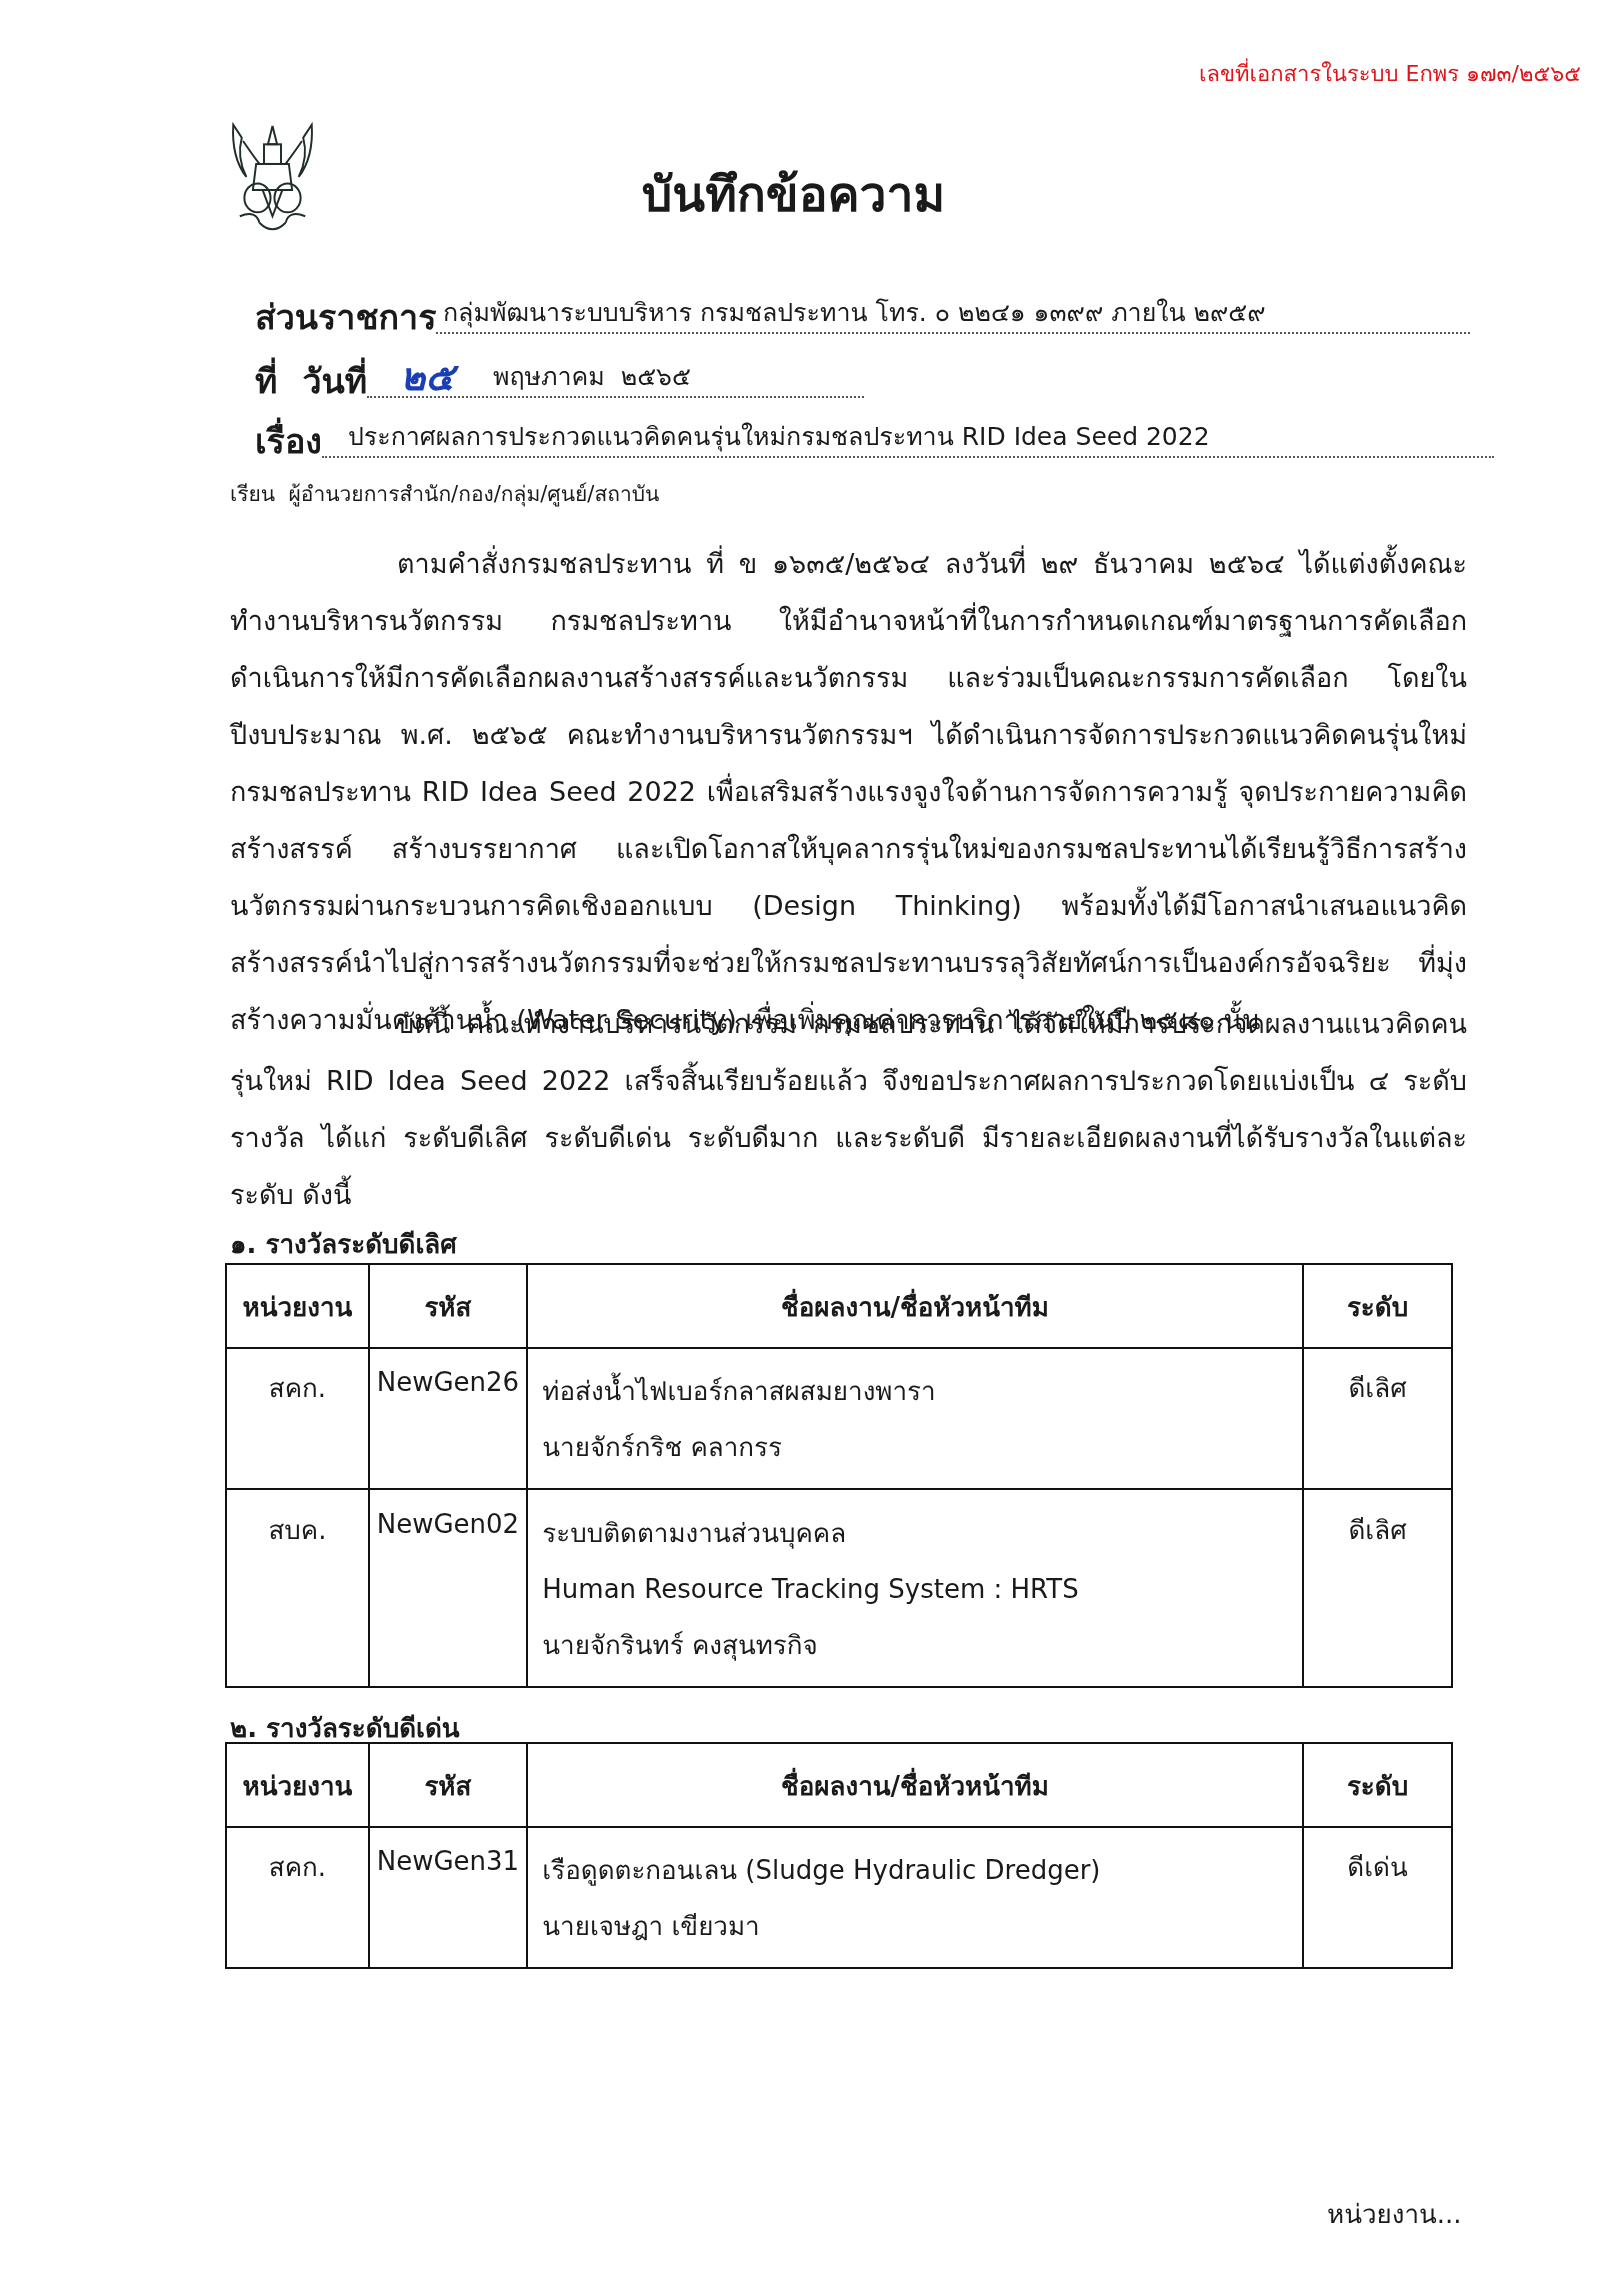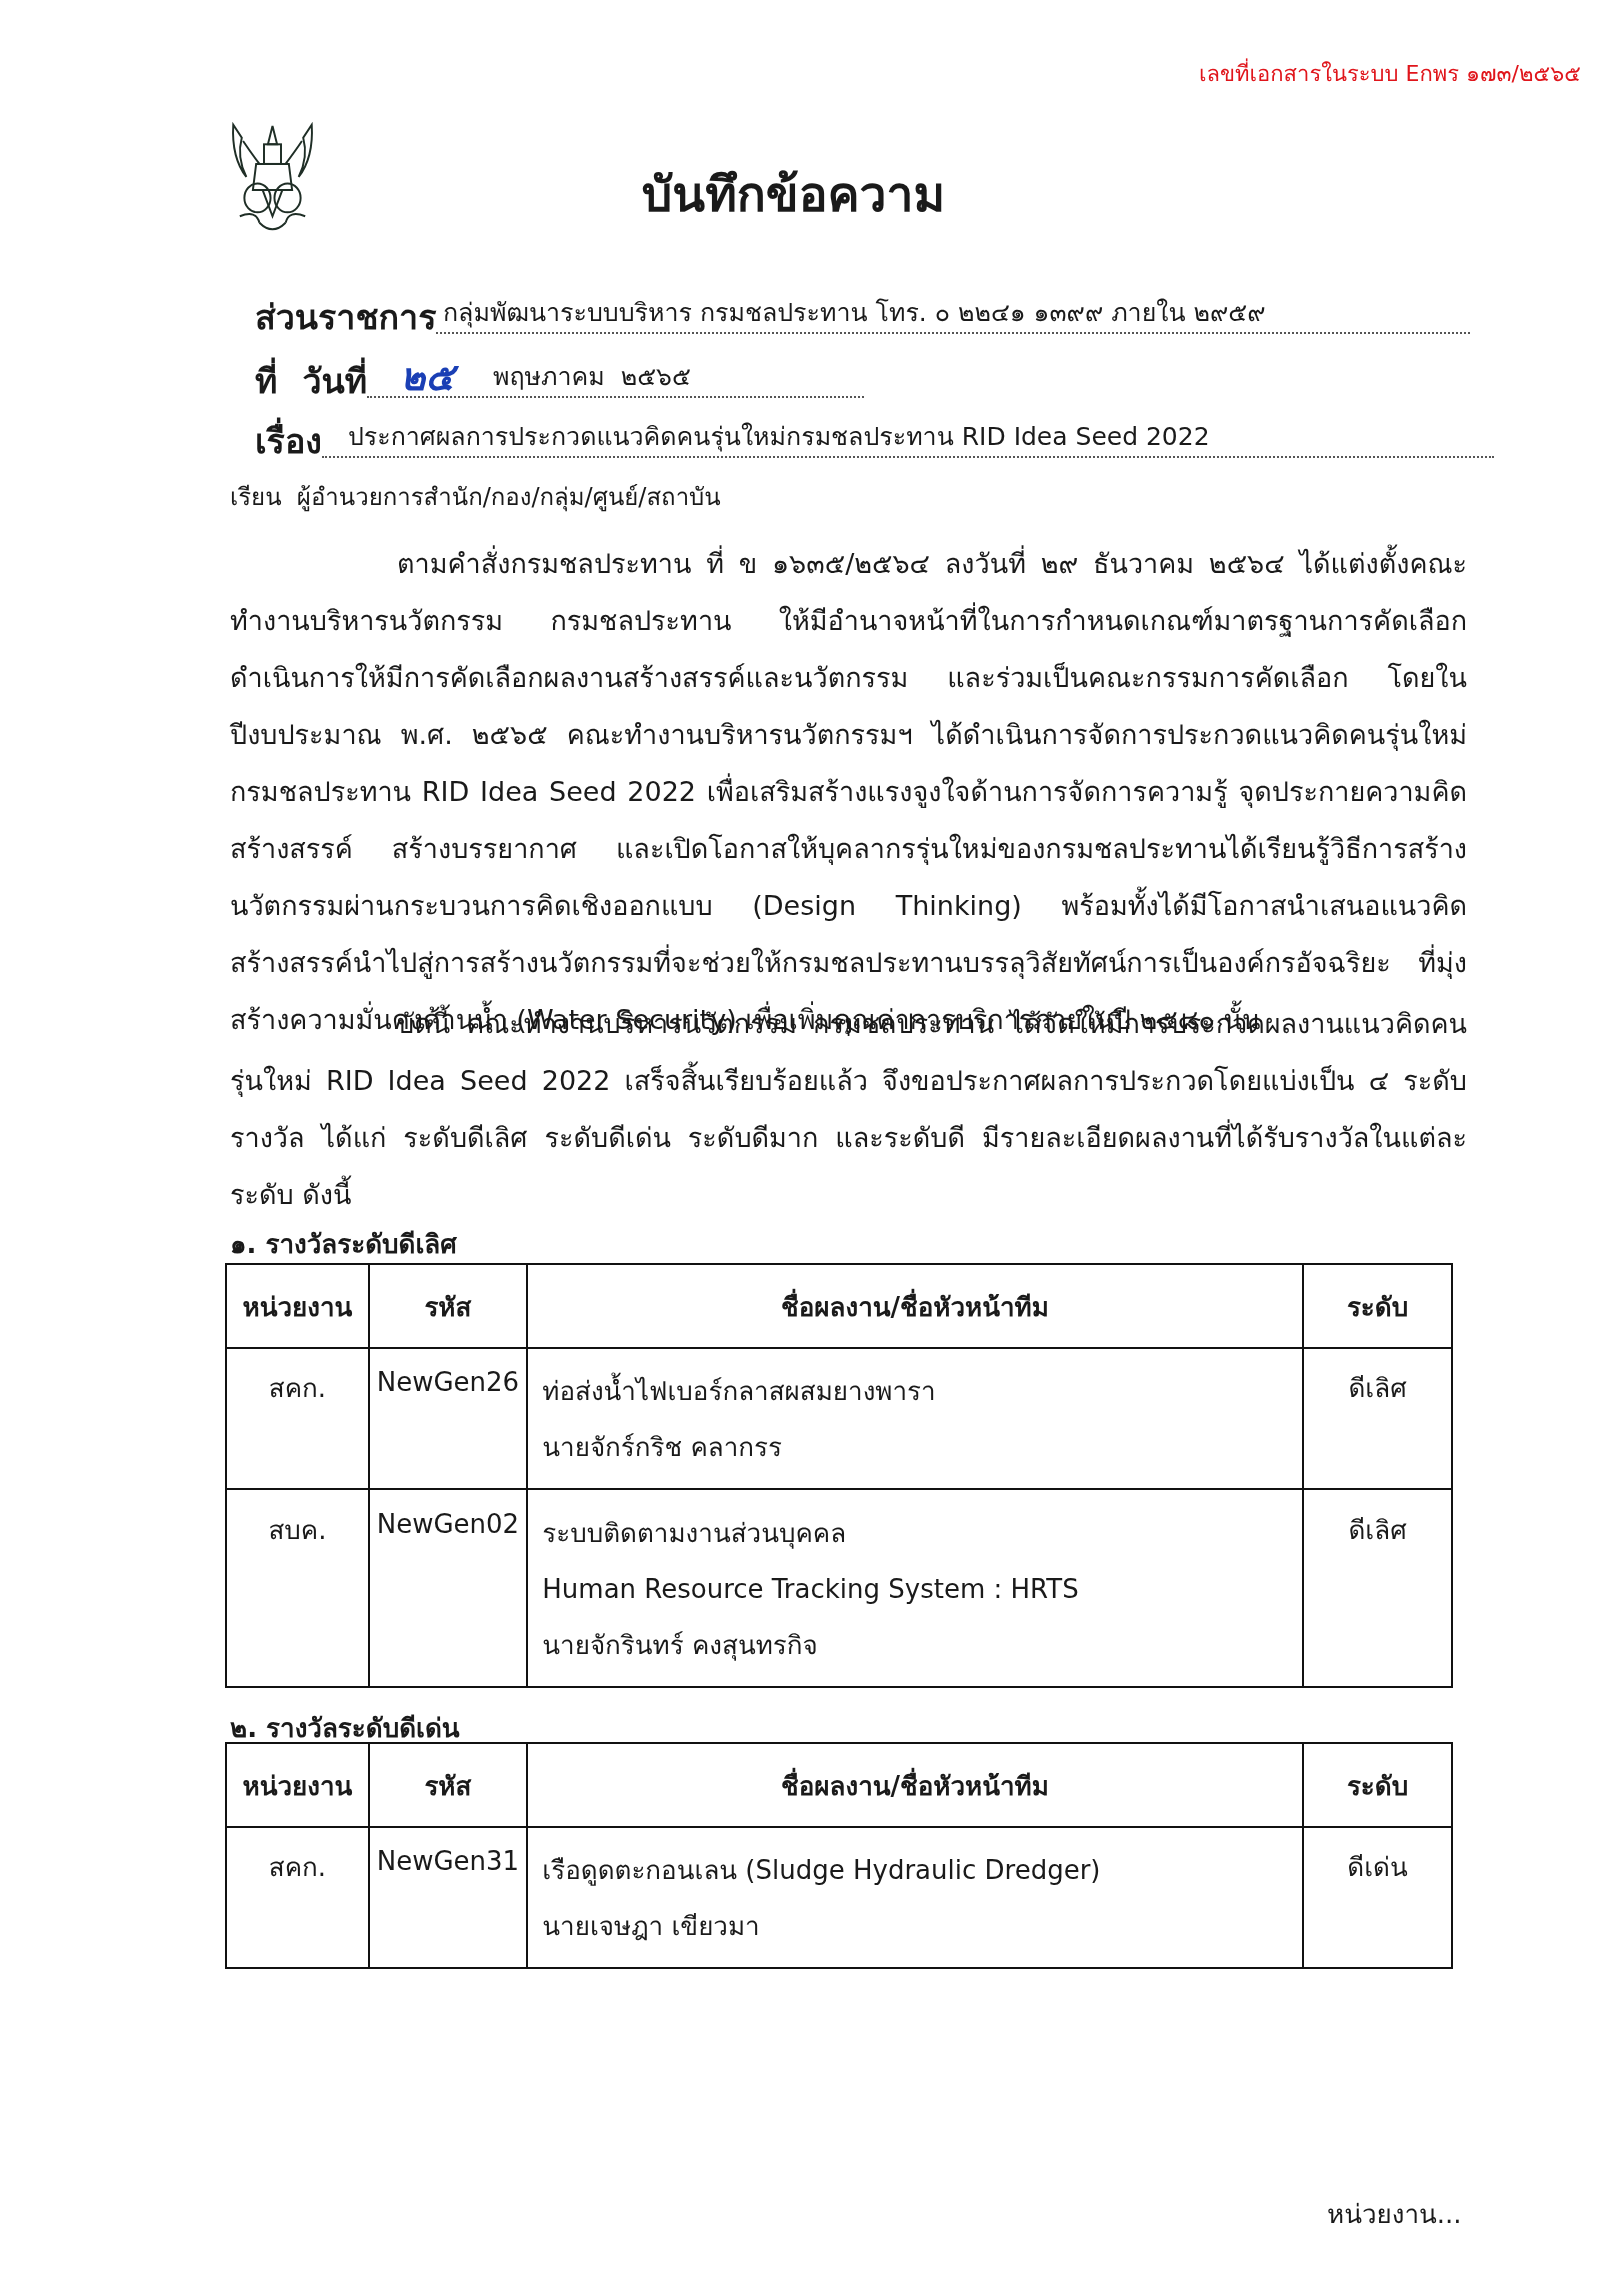--- a/index.html
+++ b/index.html
@@ -67,21 +67,21 @@
   </span>
 </div>
 
 <div class="abs hdr-row" style="top:407px;">
   <span class="hdr-label">เรื่อง</span>
   <span class="hdr-dots" style="width:1172px; padding-left:26px;">
     <span>ประกาศผลการประกวดแนวคิดคนรุ่นใหม่กรมชลประทาน RID Idea Seed 2022</span>
   </span>
 </div>
 
-<div class="abs" style="left:230px; top:477px; font-size:24px; white-space:pre;">เรียน  ผู้อำนวยการสำนัก/กอง/กลุ่ม/ศูนย์/สถาบัน</div>
+<div class="abs" style="left:230px; top:477px; font-size:21px; white-space:pre;">เรียน  ผู้อำนวยการสำนัก/กอง/กลุ่ม/ศูนย์/สถาบัน</div>
 
 <div class="abs para indent" style="top:535px;">ตามคำสั่งกรมชลประทาน ที่ ข ๑๖๓๕/๒๕๖๔ ลงวันที่ ๒๙ ธันวาคม ๒๕๖๔ ได้แต่งตั้งคณะทำงานบริหารนวัตกรรม กรมชลประทาน ให้มีอำนาจหน้าที่ในการกำหนดเกณฑ์มาตรฐานการคัดเลือก ดำเนินการให้มีการคัดเลือกผลงานสร้างสรรค์และนวัตกรรม และร่วมเป็นคณะกรรมการคัดเลือก โดยในปีงบประมาณ พ.ศ. ๒๕๖๕ คณะทำงานบริหารนวัตกรรมฯ ได้ดำเนินการจัดการประกวดแนวคิดคนรุ่นใหม่กรมชลประทาน RID Idea Seed 2022 เพื่อเสริมสร้างแรงจูงใจด้านการจัดการความรู้ จุดประกายความคิดสร้างสรรค์ สร้างบรรยากาศ และเปิดโอกาสให้บุคลากรรุ่นใหม่ของกรมชลประทานได้เรียนรู้วิธีการสร้างนวัตกรรมผ่านกระบวนการคิดเชิงออกแบบ (Design Thinking) พร้อมทั้งได้มีโอกาสนำเสนอแนวคิดสร้างสรรค์นำไปสู่การสร้างนวัตกรรมที่จะช่วยให้กรมชลประทานบรรลุวิสัยทัศน์การเป็นองค์กรอัจฉริยะ ที่มุ่งสร้างความมั่นคงด้านน้ำ (Water Security) เพื่อเพิ่มคุณค่าการบริการภายในปี ๒๕๘๐ นั้น</div>
 <div class="abs para indent" style="top:995px;">บัดนี้ คณะทำงานบริหารนวัตกรรม กรมชลประทาน ได้จัดให้มีการประกวดผลงานแนวคิดคนรุ่นใหม่ RID Idea Seed 2022 เสร็จสิ้นเรียบร้อยแล้ว จึงขอประกาศผลการประกวดโดยแบ่งเป็น ๔ ระดับรางวัล ได้แก่ ระดับดีเลิศ ระดับดีเด่น ระดับดีมาก และระดับดี มีรายละเอียดผลงานที่ได้รับรางวัลในแต่ละระดับ ดังนี้</div>
 
 <div class="abs section-title" style="top:1223px;">๑. รางวัลระดับดีเลิศ</div>
 <table class="award" style="top:1263px;">
   <colgroup>
       <col style="width:143px">
       <col style="width:158px">
       <col style="width:777px">

